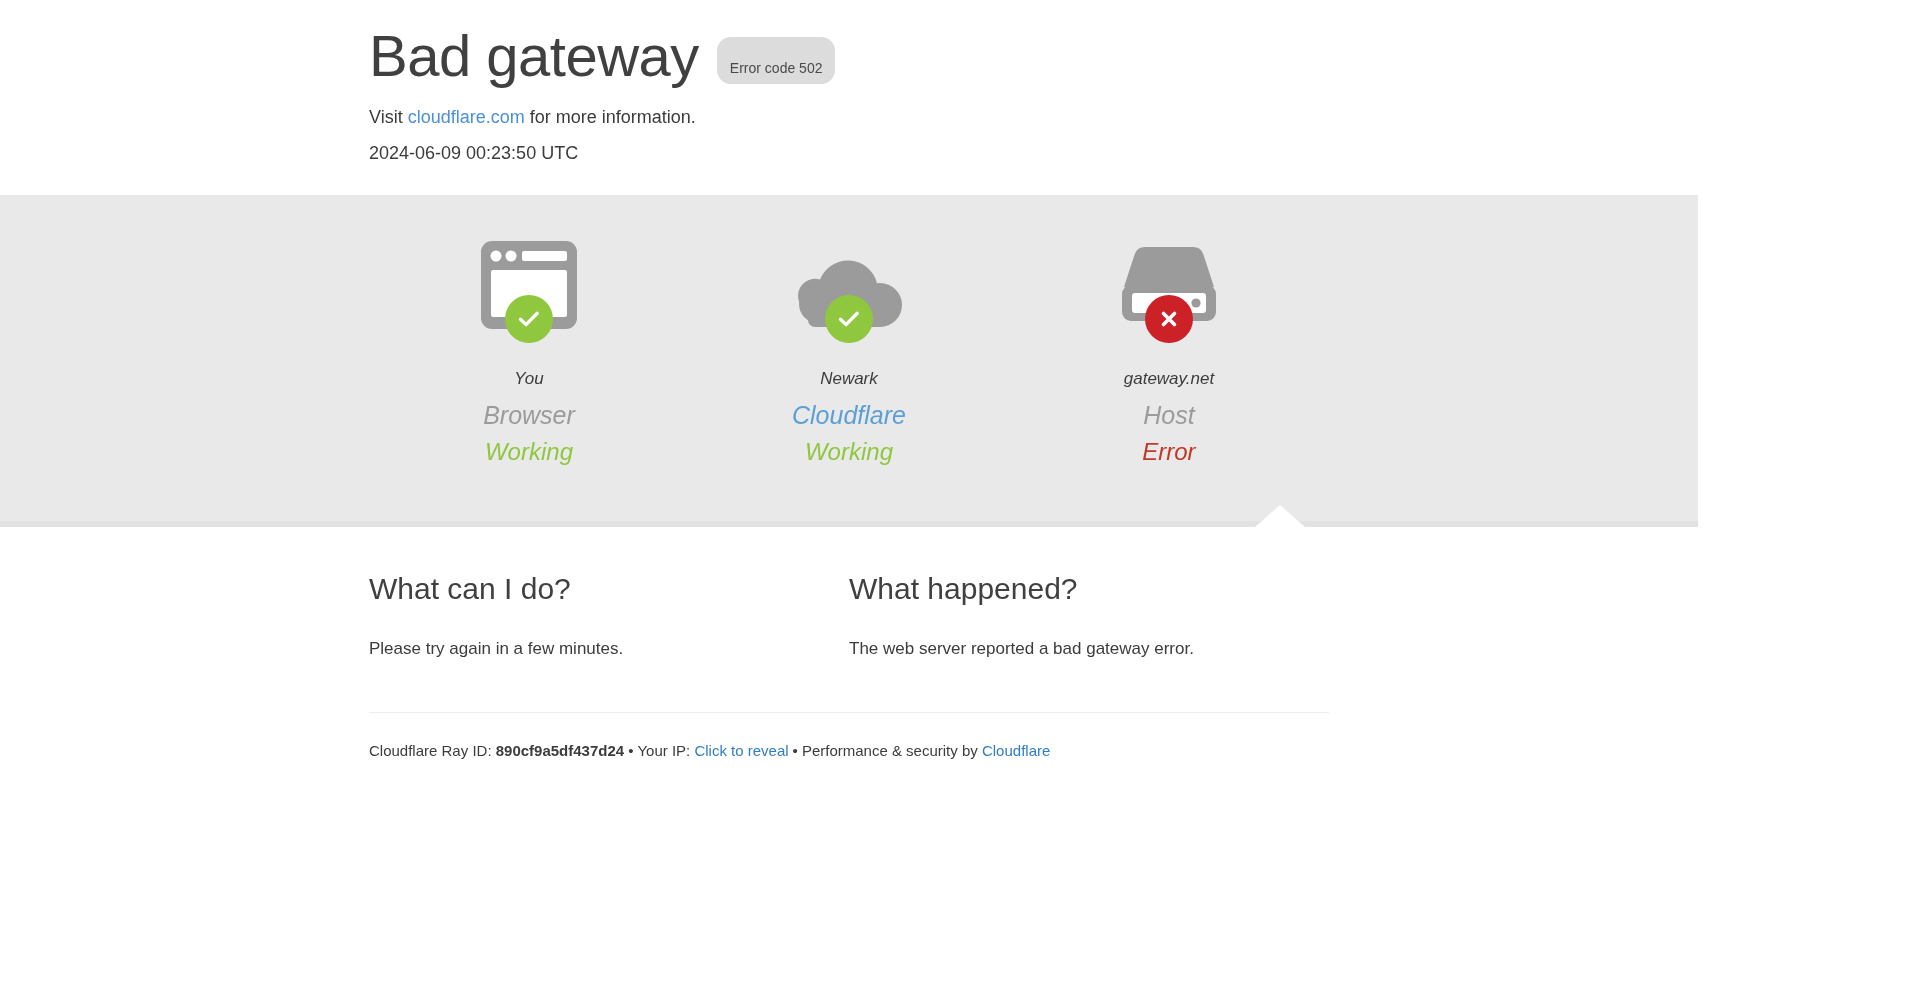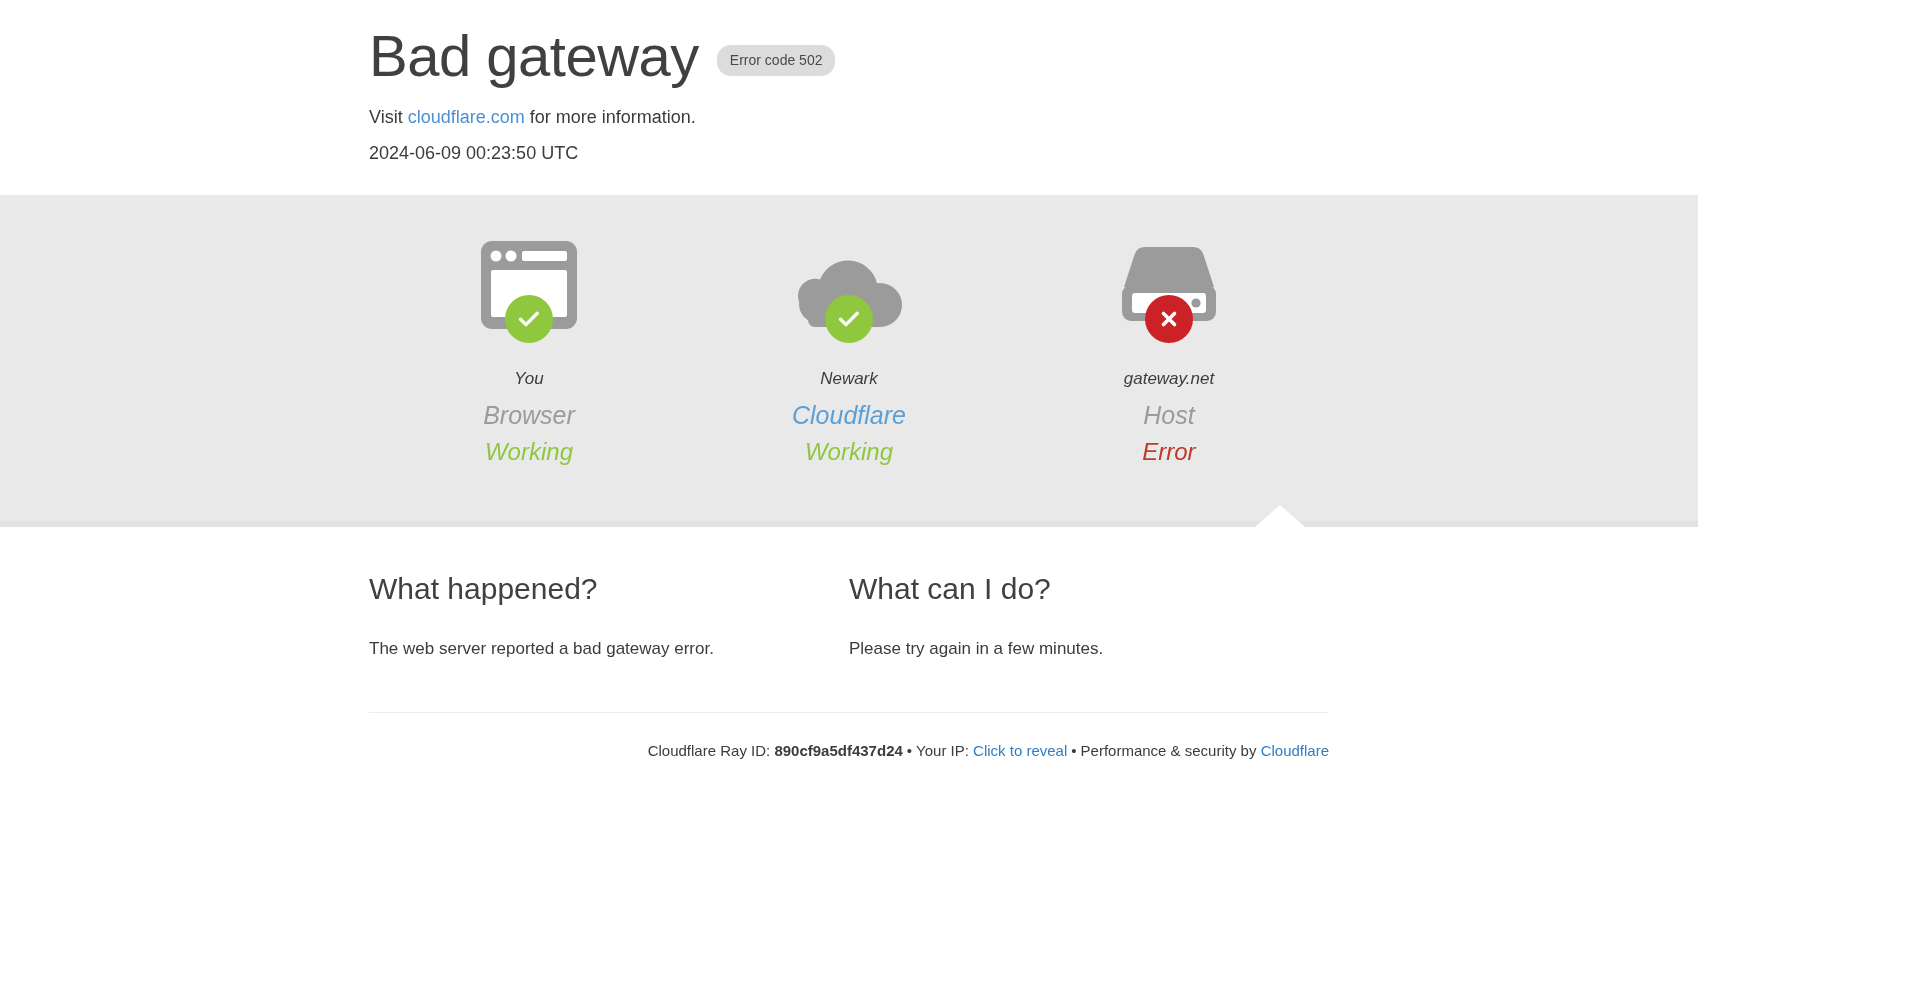--- a/index.html
+++ b/index.html
@@ -42,21 +42,21 @@
     margin: 0;
     line-height: 1.25;
     letter-spacing: -0.5px;
   }
   .error-code-badge {
     display: inline-block;
     background: #dcdcdc;
     color: #4a4a4a;
     font-size: 14px;
     line-height: 1;
-    padding: 8px 13px 9px;
+    padding: 24px 13px 9px;
     border-radius: 14px;
     white-space: nowrap;
     position: relative;
     top: 4px;
   }
   .subline {
     font-size: 18px;
     color: #3c3c3c;
     margin: 11px 0 0 0;
     line-height: 1.5;
@@ -180,21 +180,21 @@
     width: 960px;
     margin: 0 auto;
     padding-top: 51px;
   }
   .rule {
     height: 1px;
     background: #ededed;
     width: 100%;
   }
   .footer-text {
-    text-align: right;
+    text-align: left;
     font-size: 15px;
     color: #3c3c3c;
     padding-top: 27px;
     line-height: 1.5;
   }
   .footer-text strong { font-weight: 700; }
   .footer-text a { color: #2f7ec4; text-decoration: none; }
   .sep { padding: 0 4px; }
 </style>
 </head>
@@ -290,26 +290,26 @@
         <div class="role">Host</div>
         <div class="state error">Error</div>
       </div>
 
     </div>
     <div class="notch" id="notch" style="left: 1254.96px;"></div>
   </div>
 
   <div class="explain">
     <div class="explain-col">
+      <h2>What can I do?</h2>
+      <p>Please try again in a few minutes.</p>
+    </div>
+    <div class="explain-col">
       <h2>What happened?</h2>
       <p>The web server reported a bad gateway error.</p>
-    </div>
-    <div class="explain-col">
-      <h2>What can I do?</h2>
-      <p>Please try again in a few minutes.</p>
     </div>
   </div>
 
   <div class="footer-wrap">
     <div class="rule"></div>
     <div class="footer-text"><span>Cloudflare Ray ID: </span><strong>890cf9a5df437d24</strong><span class="sep">•</span><span>Your IP: </span><a href="#">Click to reveal</a><span class="sep">•</span><span>Performance &amp; security by </span><a href="#">Cloudflare</a></div>
   </div>
 
 </div>
 

